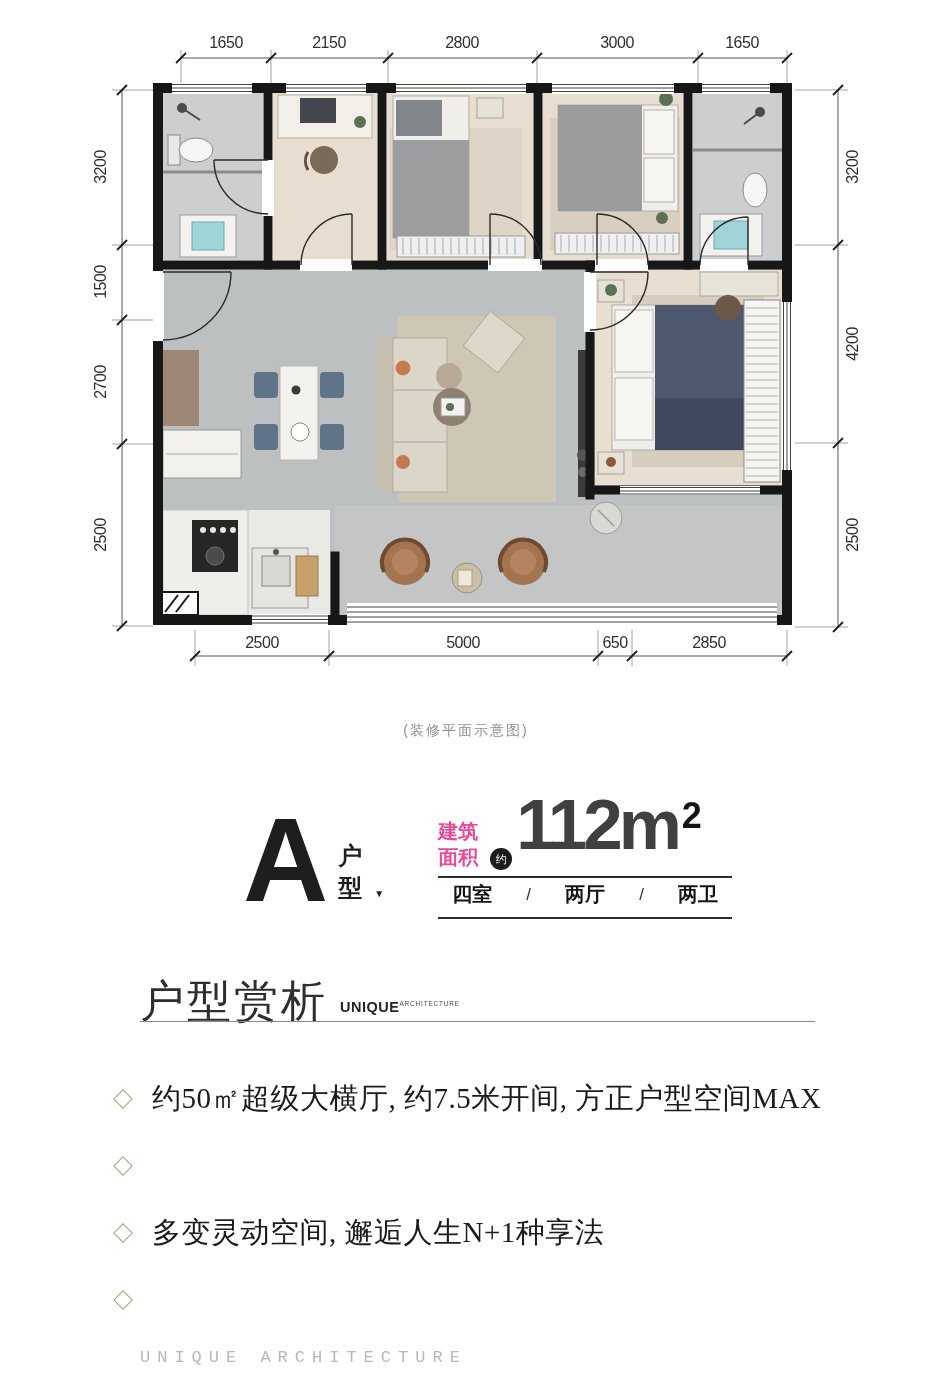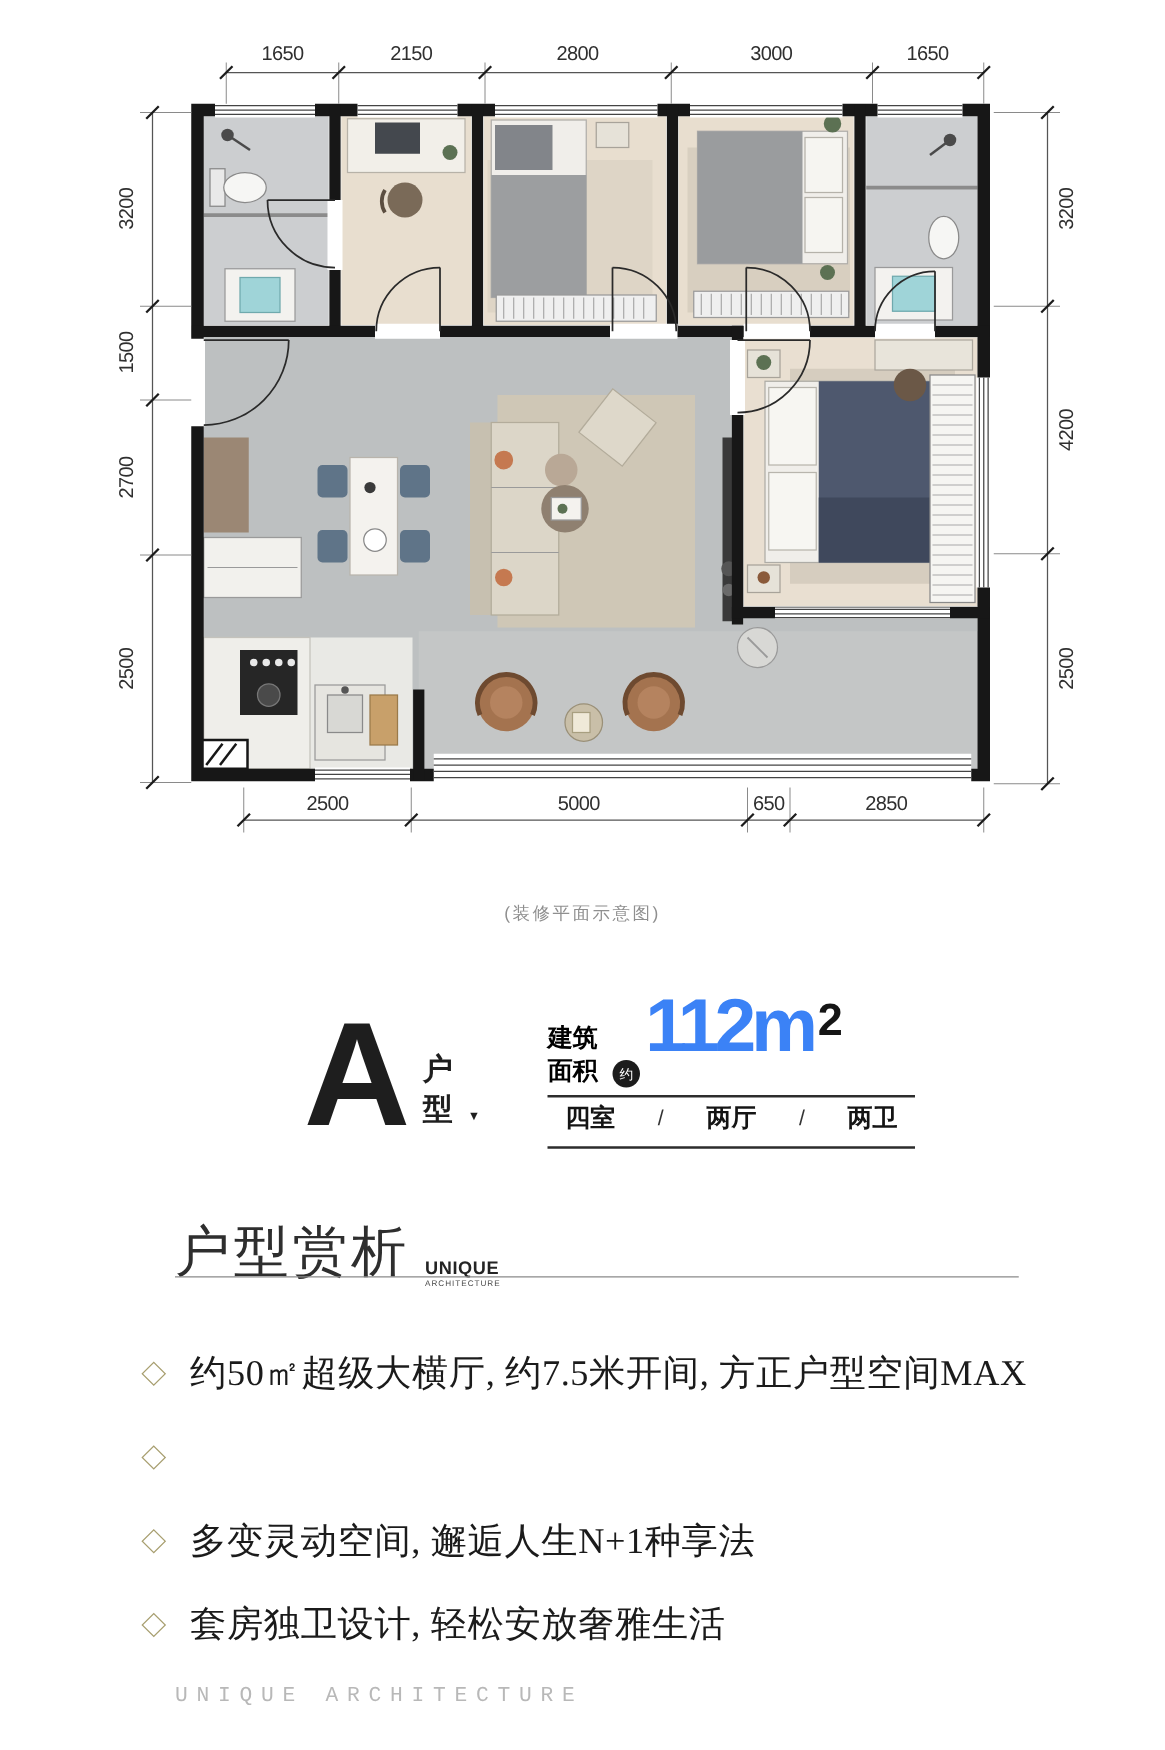--- a/index.html
+++ b/index.html
@@ -25,35 +25,35 @@
 
   
   .unit{position:absolute;top:796px;left:243px;display:flex;align-items:flex-start;}
   .unit .letter{font-size:118px;font-weight:800;line-height:0.78;margin-top:18px;color:#1e1e1e;}
   .unit .type-col{display:flex;flex-direction:column;margin-left:10px;margin-top:44px;
     font-size:24px;font-weight:700;line-height:1.35;color:#1e1e1e;}
   .unit .type-row{display:flex;align-items:flex-end;}
   .unit .tri{font-size:10px;margin-left:12px;margin-bottom:4px;color:#1e1e1e;}
   .area-block{margin-left:54px;width:294px;}
   .area-row1{display:flex;align-items:flex-start;}
-  .area-label{font-size:20px;font-weight:700;line-height:1.3;margin-top:22px;color:#000000;}
+  .area-label{font-size:20px;font-weight:700;line-height:1.3;margin-top:22px;color:#ec4899;}
   .approx-badge{width:22px;height:22px;border-radius:50%;background:#1c1c1c;color:#fff;
     font-size:11px;display:flex;align-items:center;justify-content:center;
     margin:52px 4px 0 12px;flex:0 0 auto;}
-  .area-value{font-size:60px;font-weight:800;line-height:0.82;letter-spacing:-4px;color:#3b82f6;}
+  .area-value{font-size:71px;font-weight:800;line-height:0.82;letter-spacing:-4px;color:#404040;}
   .area-sup{font-size:36px;font-weight:700;line-height:1;margin:2px 0 0 4px;color:#151515;}
   .area-rule{height:2px;background:#2c2c2c;margin-top:6px;}
   .layout-row{display:flex;justify-content:space-between;align-items:center;
     padding:3px 14px;font-size:20px;font-weight:700;color:#141414;}
   .layout-row .sep{font-weight:400;font-size:17px;color:#333;}
 
   
   .section-head{position:absolute;top:972px;left:140px;display:flex;align-items:flex-end;}
   .section-title{font-family:"Liberation Serif",serif;font-size:44px;color:#2e2e2e;letter-spacing:3px;}
-  .brand-col{display:flex;flex-direction:column;margin-left:12px;margin-bottom:0;}
+  .brand-col{display:flex;flex-direction:row;margin-left:12px;margin-bottom:16px;}
   .brand-top{font-size:14.5px;font-weight:700;letter-spacing:0.5px;color:#242424;}
   .brand-sub{font-size:6.5px;letter-spacing:0.8px;color:#4a4a4a;margin-top:1px;}
   .head-rule{position:absolute;top:1021px;left:140px;width:675px;height:1px;background:#8a8a8a;}
 
   
   .features{position:absolute;top:1079px;left:116px;display:flex;flex-direction:column;gap:27px;}
   .feature{display:flex;align-items:center;min-height:40px;}
   .diamond{width:12px;height:12px;border:1.5px solid #a89f70;transform:rotate(45deg);
     margin-right:22px;flex:0 0 auto;}
   .feature-text{font-family:"Liberation Serif",serif;font-size:29px;color:#1b1b1b;letter-spacing:0.5px;text-align:right;}
@@ -463,19 +463,18 @@
     </div>
     <div class="feature">
       <span class="diamond"></span>
     </div>
     <div class="feature">
       <span class="diamond"></span>
       <span class="feature-text">多变灵动空间, 邂逅人生N+1种享法</span>
     </div>
     <div class="feature">
       <span class="diamond"></span>
-      <span class="feature-text">套房独卫设计, 轻松安放奢雅生活</span>
     </div>
   </div>
 
   <div class="footer-brand">UNIQUE ARCHITECTURE</div>
 
 </div>
 
 </body></html>

